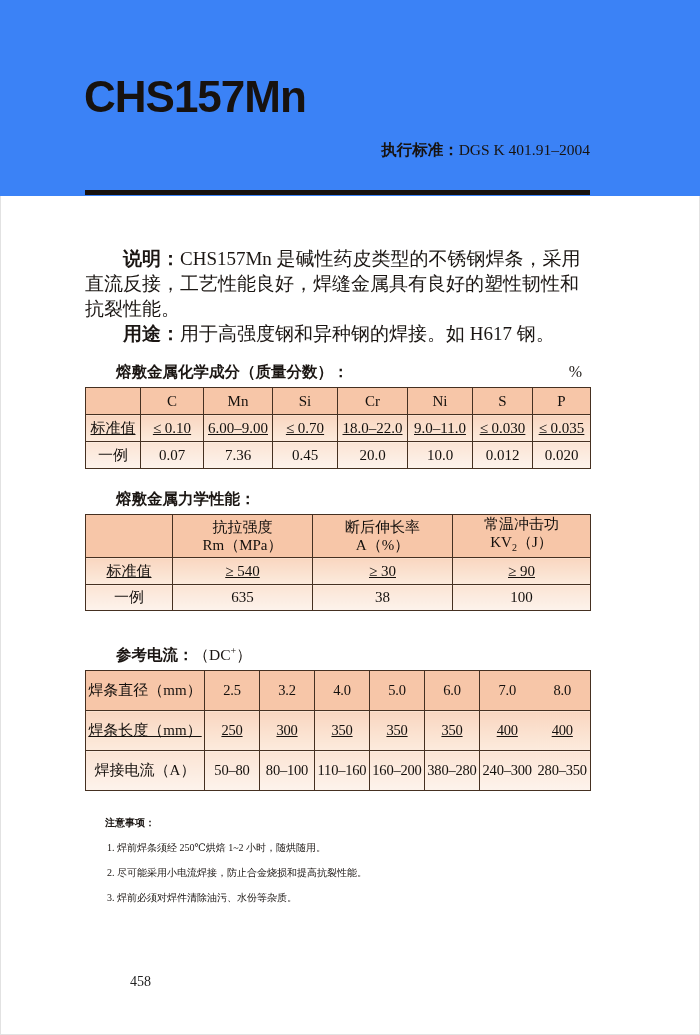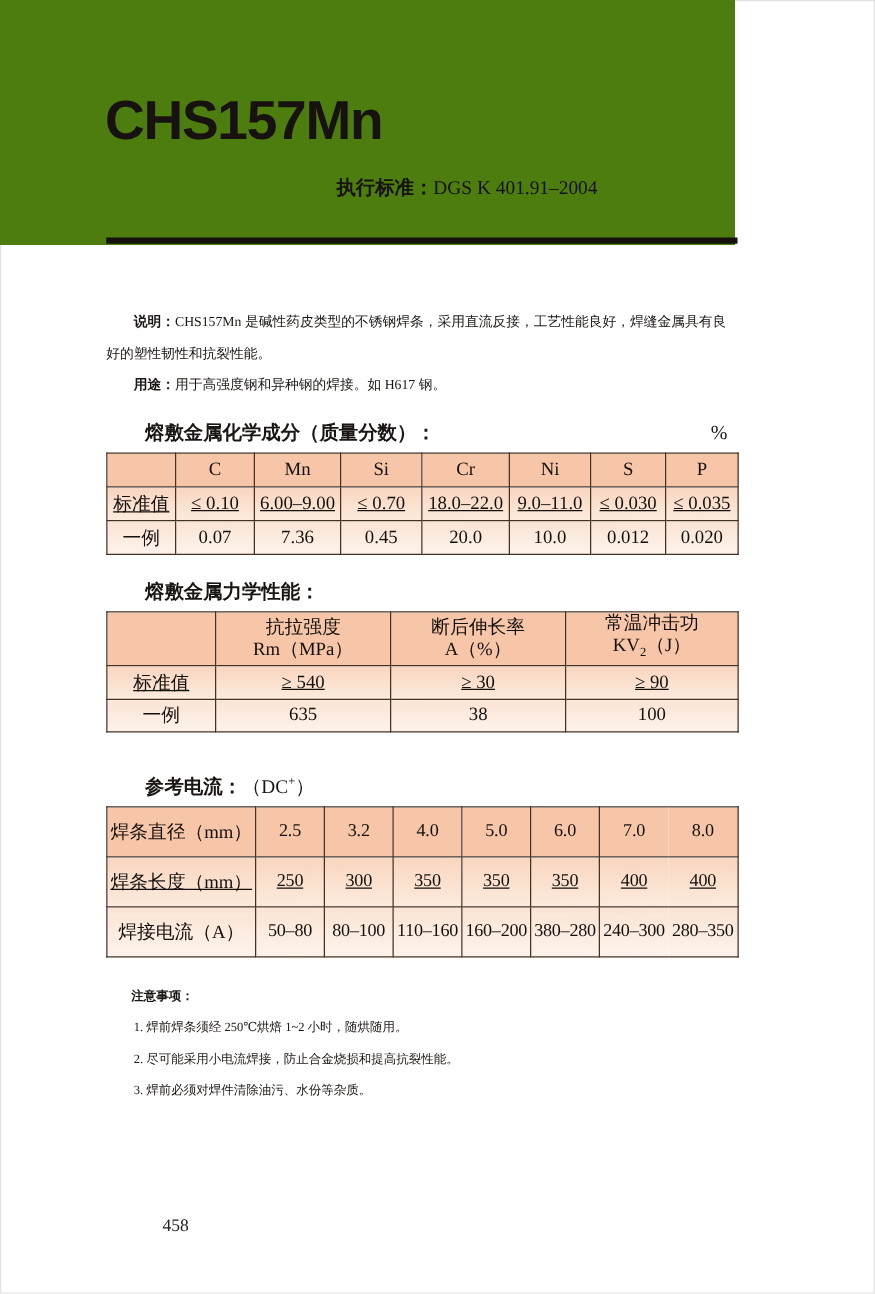--- a/index.html
+++ b/index.html
@@ -6,42 +6,42 @@
   .page{
     position:relative;
     width:700px;height:1035px;
     background:#ffffff;
     box-shadow:inset 0 0 0 1px #e2e2e2;
     font-family:"Liberation Serif","DejaVu Serif",serif;
     color:#1b1613;
     overflow:hidden;
   }
   
-  .band{position:relative;width:588px;height:196px;background:#4d7c0f;}
+  .band{position:relative;width:700px;height:196px;background:#3b82f6;}
   .band h1{
     position:absolute;left:84px;top:72px;margin:0;
     font-family:"Liberation Sans","DejaVu Sans",sans-serif;
     font-weight:700;font-size:44px;letter-spacing:-1px;color:#17120f;
   }
   .std-line{
     position:absolute;right:110px;top:140px;
     font-size:15.5px;white-space:nowrap;color:#17120f;
   }
   .blabel{
     font-family:"Liberation Sans","DejaVu Sans",sans-serif;
     font-weight:700;
   }
   .rule{
     position:absolute;left:85px;bottom:1px;width:505px;height:5px;
     background:#17110e;
   }
   
   .content{width:505px;margin:0 110px 0 85px;}
   .intro{margin:0;padding-top:50px;}
-  .intro p{margin:0;font-size:11px;line-height:25px;text-indent:2em;}
+  .intro p{margin:0;font-size:19px;line-height:25px;text-indent:2em;}
   .sec{
     display:flex;justify-content:space-between;align-items:flex-end;
     font-size:15.5px;line-height:22px;margin-top:15px;
   }
   .sec .stitle{text-indent:2em;}
   .sec .unit{font-size:16px;margin-right:8px;}
   .sec2{margin-top:19px;}
   .sec3{margin-top:29px;}
   .paren{font-family:"Liberation Serif","DejaVu Serif",serif;font-weight:400;}
   sup{font-size:10px;}

